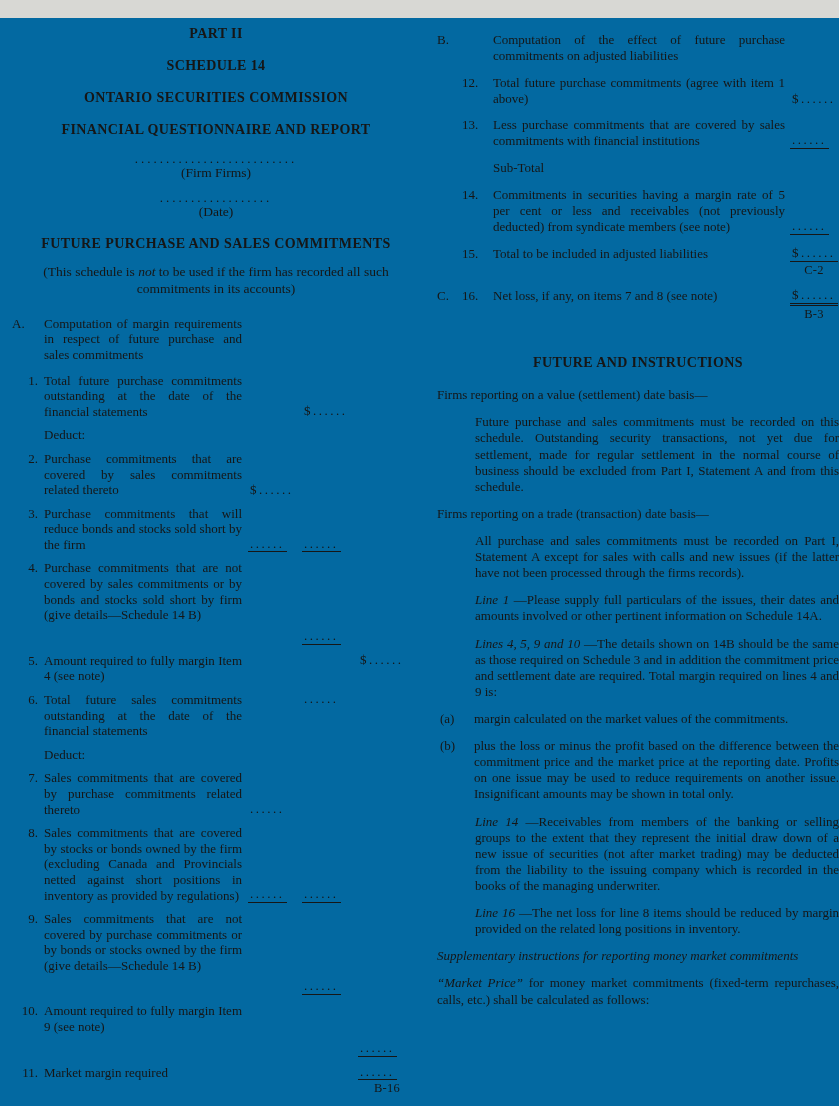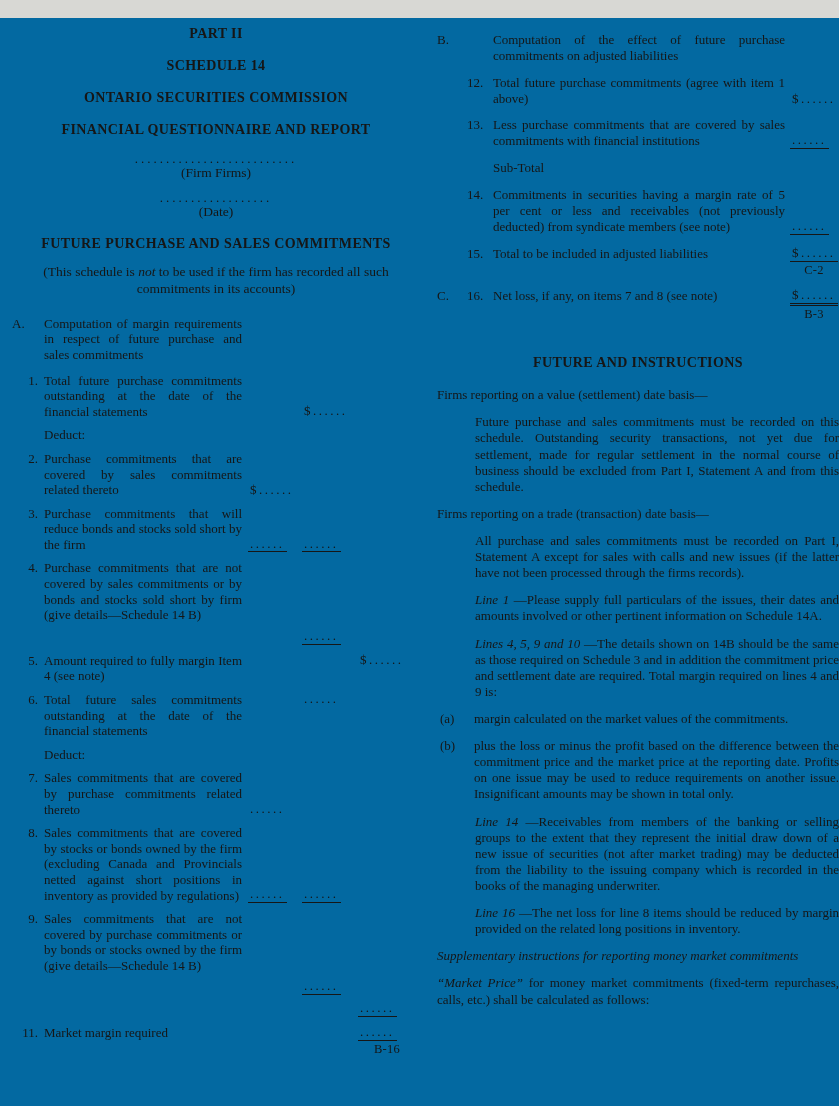--- a/index.html
+++ b/index.html
@@ -42,21 +42,21 @@
 
   
   .row-r{
     display:grid;
     grid-template-columns:20px 26px 292px 48px;
     column-gap:5px;
     align-items:end;
     font-size:13px;line-height:1.22;
     margin-bottom:11px;
   }
-  .row-r .num{text-align:center;align-self:start;}
+  .row-r .num{text-align:left;align-self:start;}
   .row-r .sec{align-self:start;}
   .row-r.sechead .sec2{grid-column:1/3;align-self:start;}
   .row-r.sechead .itext{grid-column:3/4;}
   .row-r.subrow{margin-bottom:11px;}
 
   
   .amt{
     display:flex;flex-direction:column;align-items:flex-start;
     align-self:end;white-space:nowrap;font-size:13px;line-height:1.15;
   }
@@ -229,20 +229,27 @@
   <div class="row-l belowrow">
     <span class="num"></span>
     <span class="itext"></span>
     <span class="amt a1"></span>
     <span class="amt a2">
             <span class="amt-text u-single">......</span>
           </span>
     <span class="amt a3"></span>
   </div>
 
+  <div class="row-l">
+    <span class="num">10.</span>
+    <span class="itext">Amount required to fully margin Item 9 (see note)</span>
+    <span class="amt a1"></span>
+    <span class="amt a2"></span>
+    <span class="amt a3"></span>
+  </div>
 
   <div class="row-l belowrow">
     <span class="num"></span>
     <span class="itext"></span>
     <span class="amt a1"></span>
     <span class="amt a2"></span>
     <span class="amt a3">
             <span class="amt-text u-single">......</span>
           </span>
   </div>

